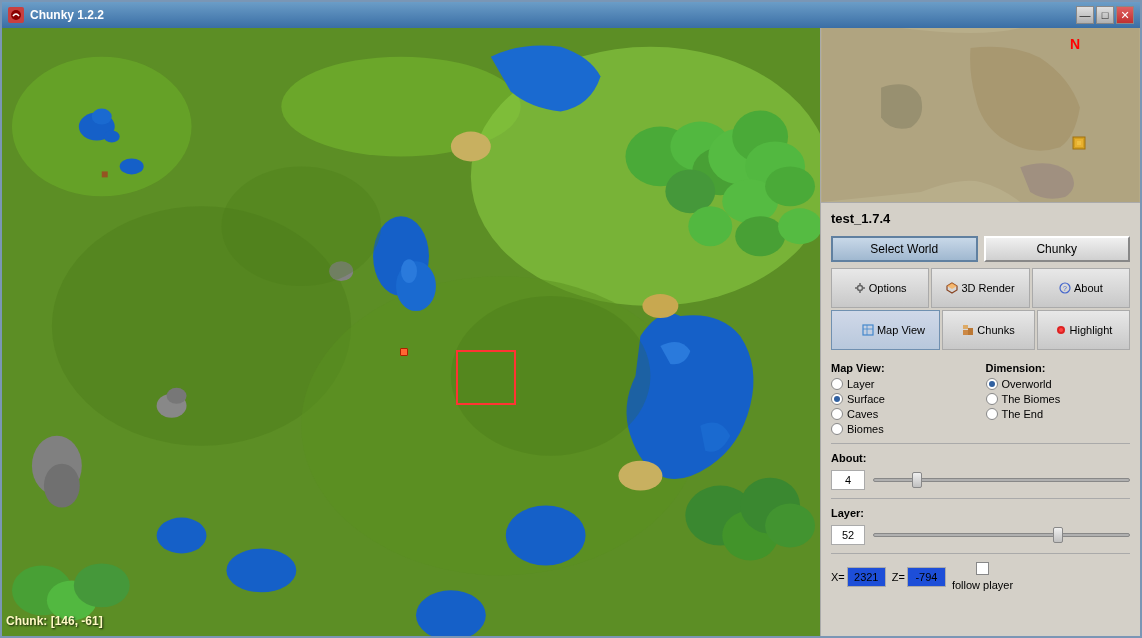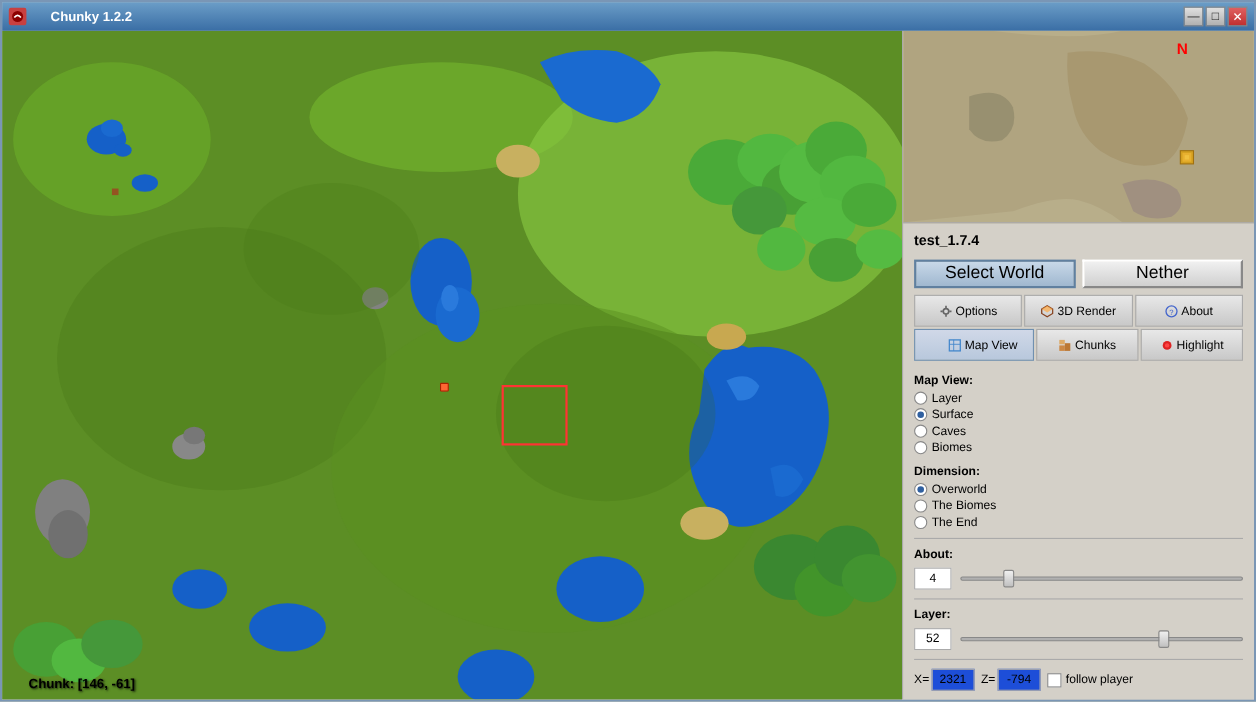--- a/index.html
+++ b/index.html
@@ -22,21 +22,20 @@
       flex-direction: column;
     }
 
     .title-bar {
       background: linear-gradient(to bottom, #6b9dc7, #3a6ea5);
       height: 26px;
       display: flex;
       align-items: center;
       padding: 0 6px;
       flex-shrink: 0;
-      gap: 16px;
     }
 
     .title-bar-icon {
       width: 16px;
       height: 16px;
       margin-right: 6px;
       background: #c84040;
       border-radius: 2px;
       display: flex;
       align-items: center;
@@ -91,22 +90,22 @@
     .terrain-svg {
       width: 100%;
       height: 100%;
       position: absolute;
       top: 0; left: 0;
     }
 
     .chunk-label {
       position: absolute;
       bottom: 8px;
-      left: 24px;
-      color: #000000;
+      left: 4px;
+      color: #fef9c3;
       font-size: 12px;
       font-weight: bold;
       text-shadow: 1px 1px 2px rgba(0,0,0,0.8);
     }
 
     .selection-rect {
       position: absolute;
       top: 322px;
       left: 454px;
       width: 60px;
@@ -179,21 +178,21 @@
       padding: 0 10px 6px 10px;
       gap: 6px;
     }
 
     .action-btn {
       flex: 1;
       height: 26px;
       background: linear-gradient(to bottom, #f0f0f0, #d0d0d0);
       border: 2px solid;
       border-color: #ffffff #888 #888 #ffffff;
-      font-size: 16px;
+      font-size: 12px;
       cursor: pointer;
       display: flex;
       align-items: center;
       justify-content: center;
     }
 
     .action-btn.active {
       background: linear-gradient(to bottom, #c8d8e8, #a0b8d0);
       border-color: #6080a0;
     }
@@ -201,21 +200,21 @@
     
     .tabs-row {
       display: flex;
       padding: 0 10px;
       gap: 2px;
       margin-bottom: 2px;
     }
 
     .tab-btn {
       flex: 1;
-      height: 29px;
+      height: 40px;
       background: linear-gradient(to bottom, #e8e8e8, #c8c8c8);
       border: 1px solid #aaa;
       font-size: 11px;
       cursor: pointer;
       display: flex;
       align-items: center;
       justify-content: center;
       gap: 3px;
     }
 
@@ -235,21 +234,20 @@
 
     
     .panel-content {
       padding: 6px 10px;
       flex: 1;
     }
 
     .two-col {
       display: flex;
       gap: 10px;
-      flex-direction: column;
     }
 
     .col {
       flex: 1;
     }
 
     .col-title {
       font-size: 11px;
       font-weight: bold;
       margin-bottom: 4px;
@@ -362,20 +360,21 @@
       justify-content: center;
       font-size: 11px;
       text-align: right;
     }
 
     .follow-player {
       display: flex;
       align-items: center;
       gap: 4px;
       font-size: 11px;
+      flex-direction: column;
     }
 
     .checkbox {
       width: 13px;
       height: 13px;
       border: 1px solid #888;
       background: white;
     }
 
     .section-header-row {
@@ -502,21 +501,21 @@
           </svg>
         </div>
       </div>
 
       <div class="world-info">
         <div class="world-name">test_1.7.4</div>
       </div>
 
       <div class="buttons-row">
         <button class="action-btn active">Select World</button>
-        <button class="action-btn">Nether</button>
+        <button class="action-btn">Chunky</button>
       </div>
 
       <div class="tabs-row">
         <button class="tab-btn">
           <svg width="12" height="12" viewBox="0 0 12 12">
             <circle cx="6" cy="6" r="2.5" fill="none" stroke="#666" stroke-width="1.5"></circle>
             <line x1="6" y1="1" x2="6" y2="3" stroke="#666" stroke-width="1.5"></line>
             <line x1="6" y1="9" x2="6" y2="11" stroke="#666" stroke-width="1.5"></line>
             <line x1="1" y1="6" x2="3" y2="6" stroke="#666" stroke-width="1.5"></line>
             <line x1="9" y1="6" x2="11" y2="6" stroke="#666" stroke-width="1.5"></line>

